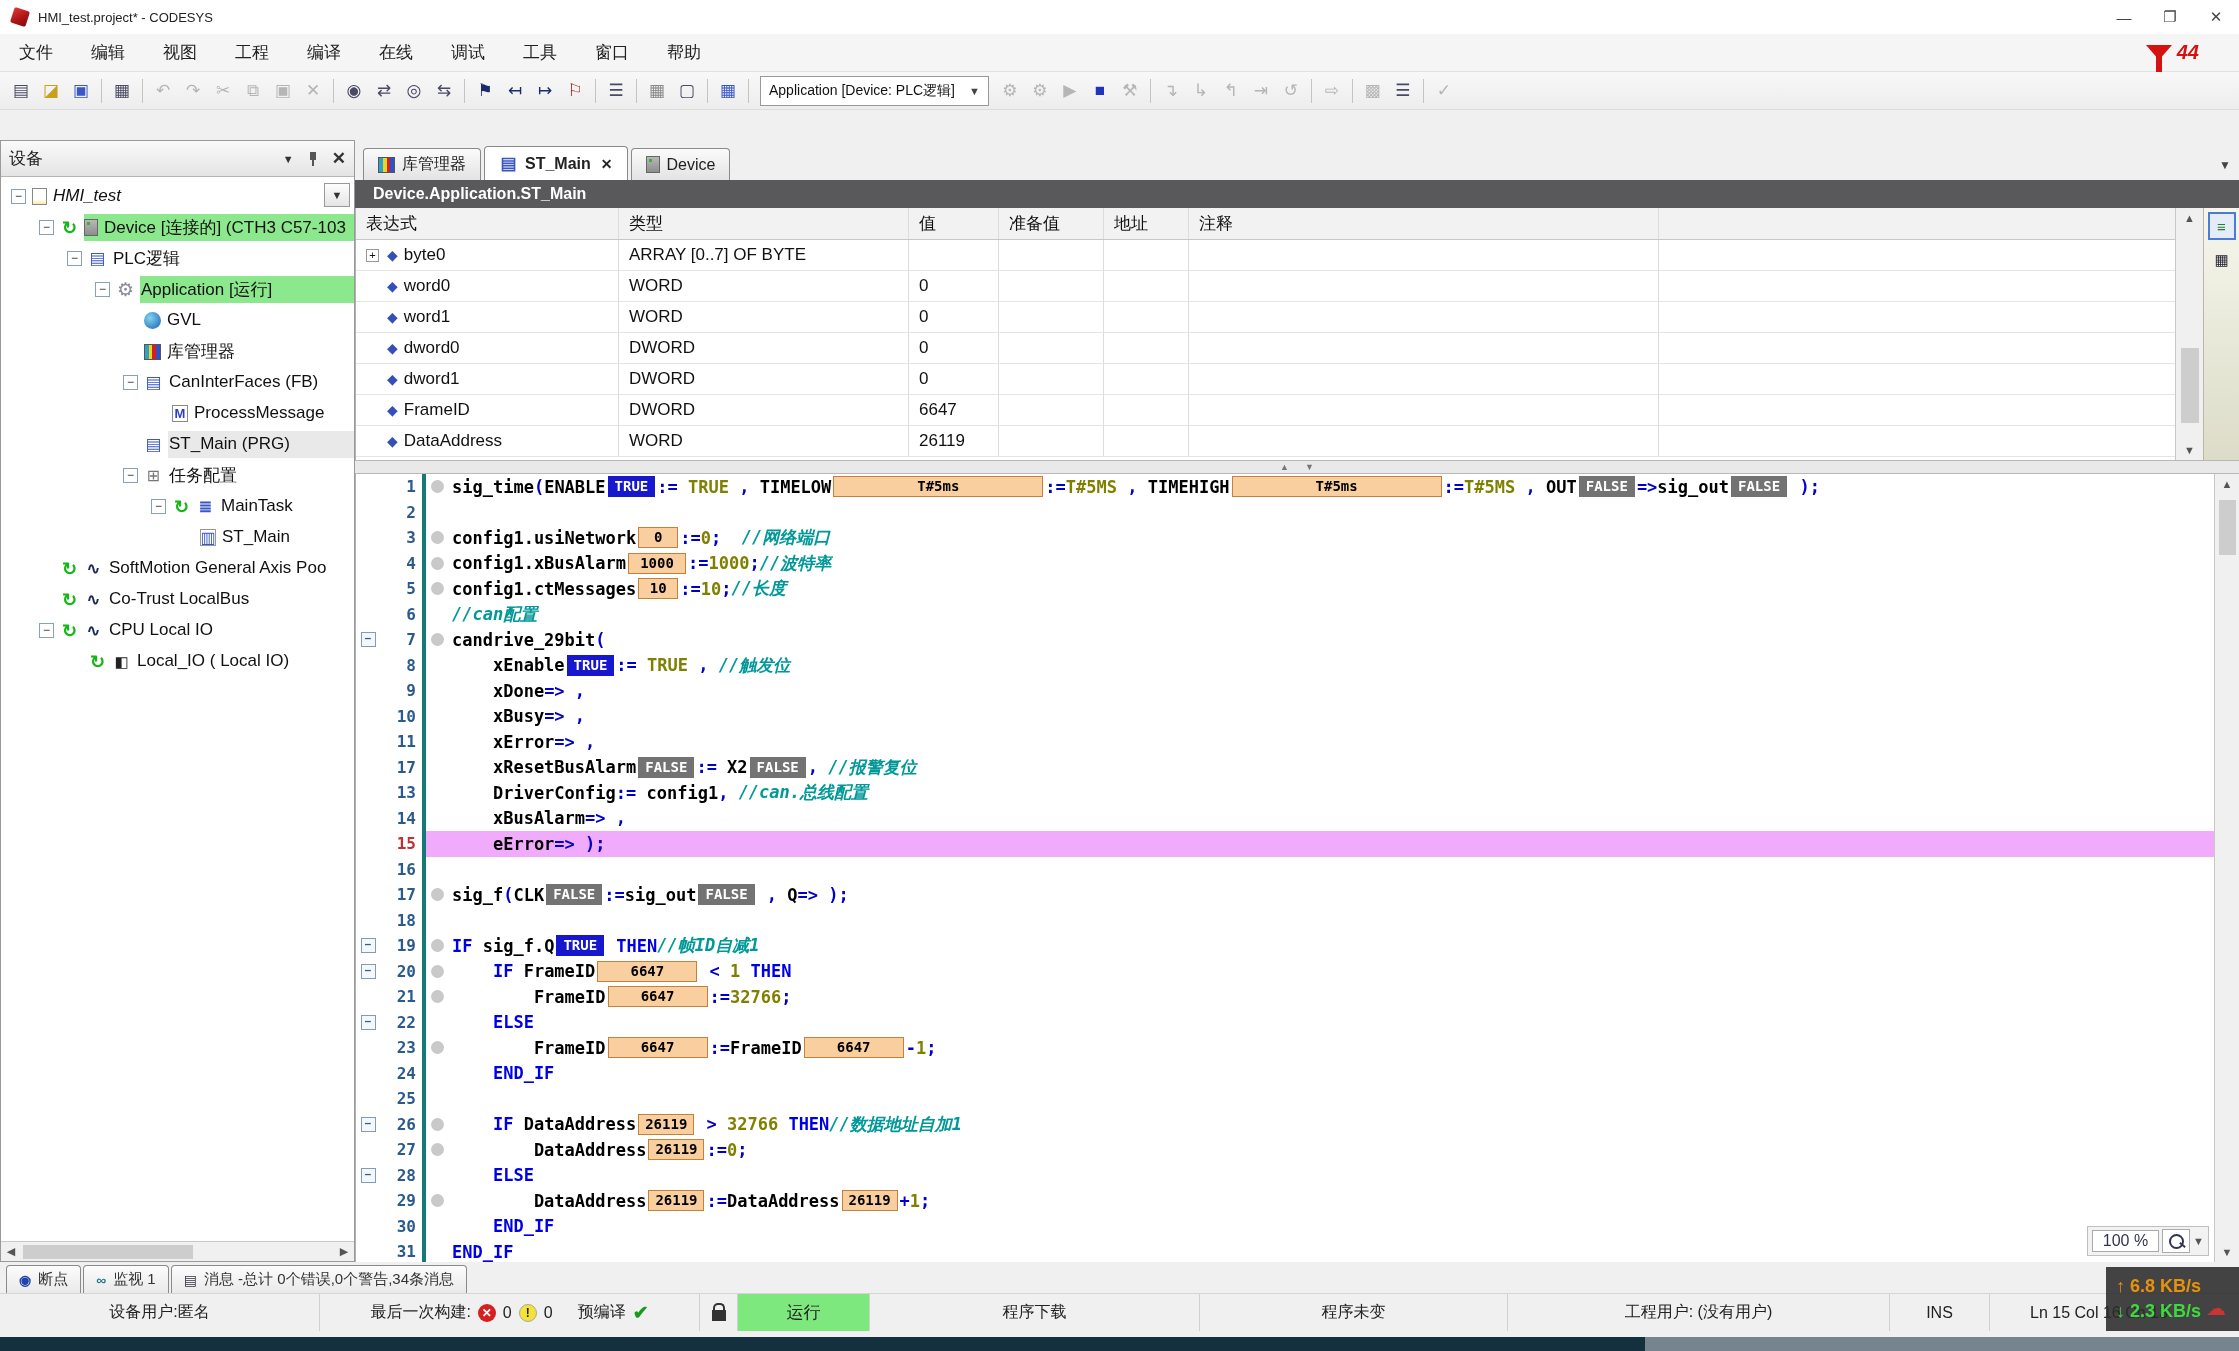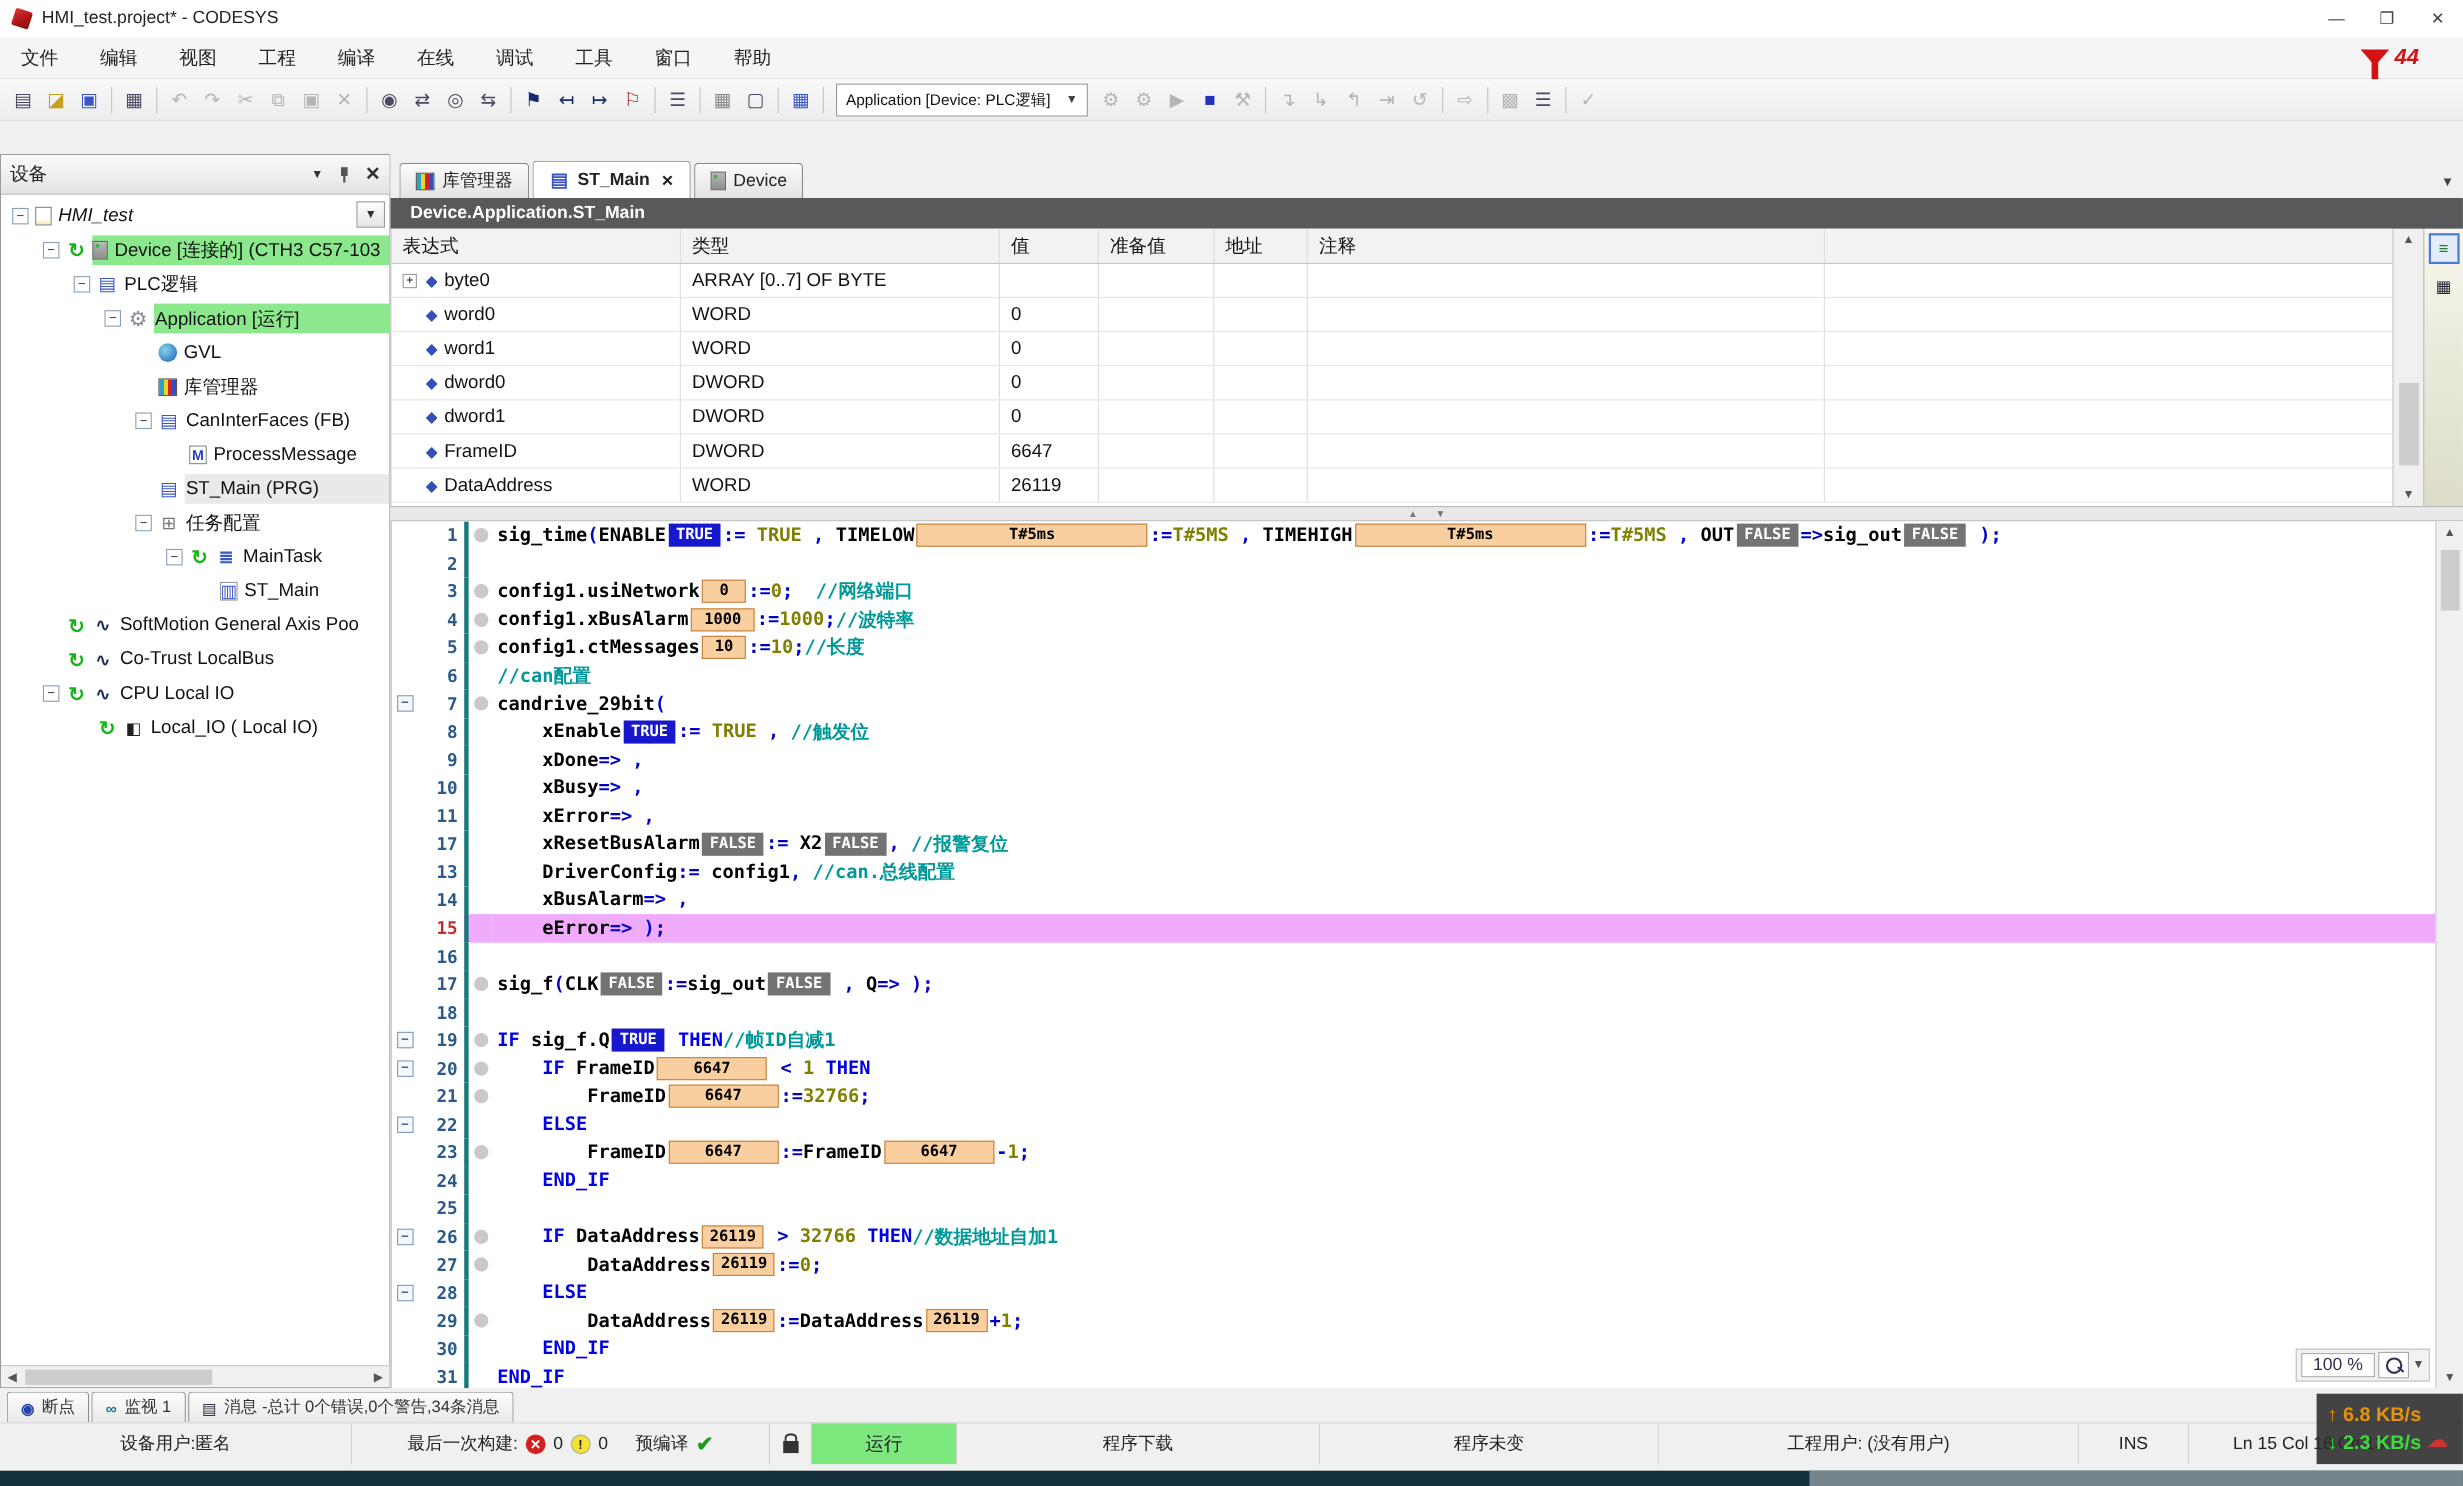--- a/index.html
+++ b/index.html
@@ -2,21 +2,21 @@
 <html><head>
 <meta charset="utf-8">
 <style>
   *{margin:0;padding:0;box-sizing:border-box}
   html,body{width:2239px;height:1351px;overflow:hidden}
   body{font-family:"Liberation Sans",sans-serif;background:#f0f0f0;position:relative;font-size:17px;color:#111}
   .abs{position:absolute}
   
   #titlebar{left:0;top:0;width:2239px;height:34px;background:#fff;display:flex;align-items:center}
   #app-logo{width:16px;height:16px;margin:0 10px 0 12px;background:linear-gradient(135deg,#e03a3a 0%,#b01515 55%,#7d0f0f 100%);transform:rotate(18deg);border-radius:2px;flex:none}
-  #title-text{font-size:16px;color:#222}
+  #title-text{font-size:13px;color:#222}
   #win-buttons{margin-left:auto;display:flex;height:34px}
   .winbtn{width:46px;height:34px;display:flex;align-items:center;justify-content:center;color:#444;font-size:15px}
   
   #menubar{left:0;top:34px;width:2239px;height:38px;background:#f5f5f5;display:flex;align-items:center;border-bottom:1px solid #e2e2e2}
   .menu-item{padding:0 19px;font-size:17px;color:#222;height:38px;display:flex;align-items:center}
   #funnel-badge{margin-left:auto;margin-right:40px;display:flex;align-items:center;gap:5px}
   #funnel-icon{width:0;height:0;border-left:13px solid transparent;border-right:13px solid transparent;border-top:15px solid #d41212;position:relative}
   #funnel-icon::after{content:"";position:absolute;left:-3px;top:-15px;width:6px;height:24px;background:#d41212;transform:translateY(6px)}
   #funnel-count{color:#d41212;font-weight:bold;font-size:20px;font-style:italic}
   
@@ -112,21 +112,21 @@
   .cnum{width:42px;text-align:right;padding-right:6px;color:#2b5a8c;font-size:16px;flex:none;font-family:"DejaVu Sans Mono",monospace}
   .cnum.cur{color:#c03030}
   .cbul{width:26px;border-left:4px solid #177878;display:flex;align-items:center;justify-content:center;flex:none;height:100%}
   .bullet{width:13px;height:13px;border-radius:50%;background:#c9c9c9}
   .ccode{flex:1;white-space:pre;display:flex;align-items:center;height:100%;padding-left:4px;overflow:hidden}
   .crow.hl .cbul,.crow.hl .ccode{background:#f0abfc}
   .sg-p{color:#000}
   .sg-k{color:#0000e6}
   .sg-o{color:#0000c8}
   .sg-n{color:#7f7f00}
-  .sg-c{color:#009898;}
+  .sg-c{color:#009898;font-style:italic}
   .sg-bt,.sg-bf{display:inline-block;height:21px;line-height:21px;padding:0 7px;color:#fff;font-size:14px;margin:0 2px;font-weight:bold}
   .sg-bt{background:#1717cd}
   .sg-bf{background:#737373}
   .sg-bv{display:inline-block;height:21px;line-height:19px;background:#f9cfa0;border:1.5px solid #c5803a;color:#000;font-size:14px;text-align:center;margin:0 2px}
   #code-vscroll{width:25px;background:#f0f0f0;border-left:1px solid #c8c8c8;display:flex;flex-direction:column;align-items:center;flex:none}
   #code-vthumb{width:17px;height:55px;background:#cdcdcd;margin-top:6px}
   #zoom-ctrl{position:absolute;right:30px;bottom:6px;display:flex;align-items:center;gap:3px;background:#f2f2f2;border:1px solid #c0c0c0;padding:2px 4px}
   #zoom-level{background:#fff;border:1px solid #aaa;padding:1px 10px;font-size:16px;color:#335}
   #zoom-mag{width:28px;height:24px;position:relative;border:1px solid #aaa;background:#fff}
   #zoom-mag::before{content:"";position:absolute;left:6px;top:4px;width:11px;height:11px;border:2px solid #335;border-radius:50%}

